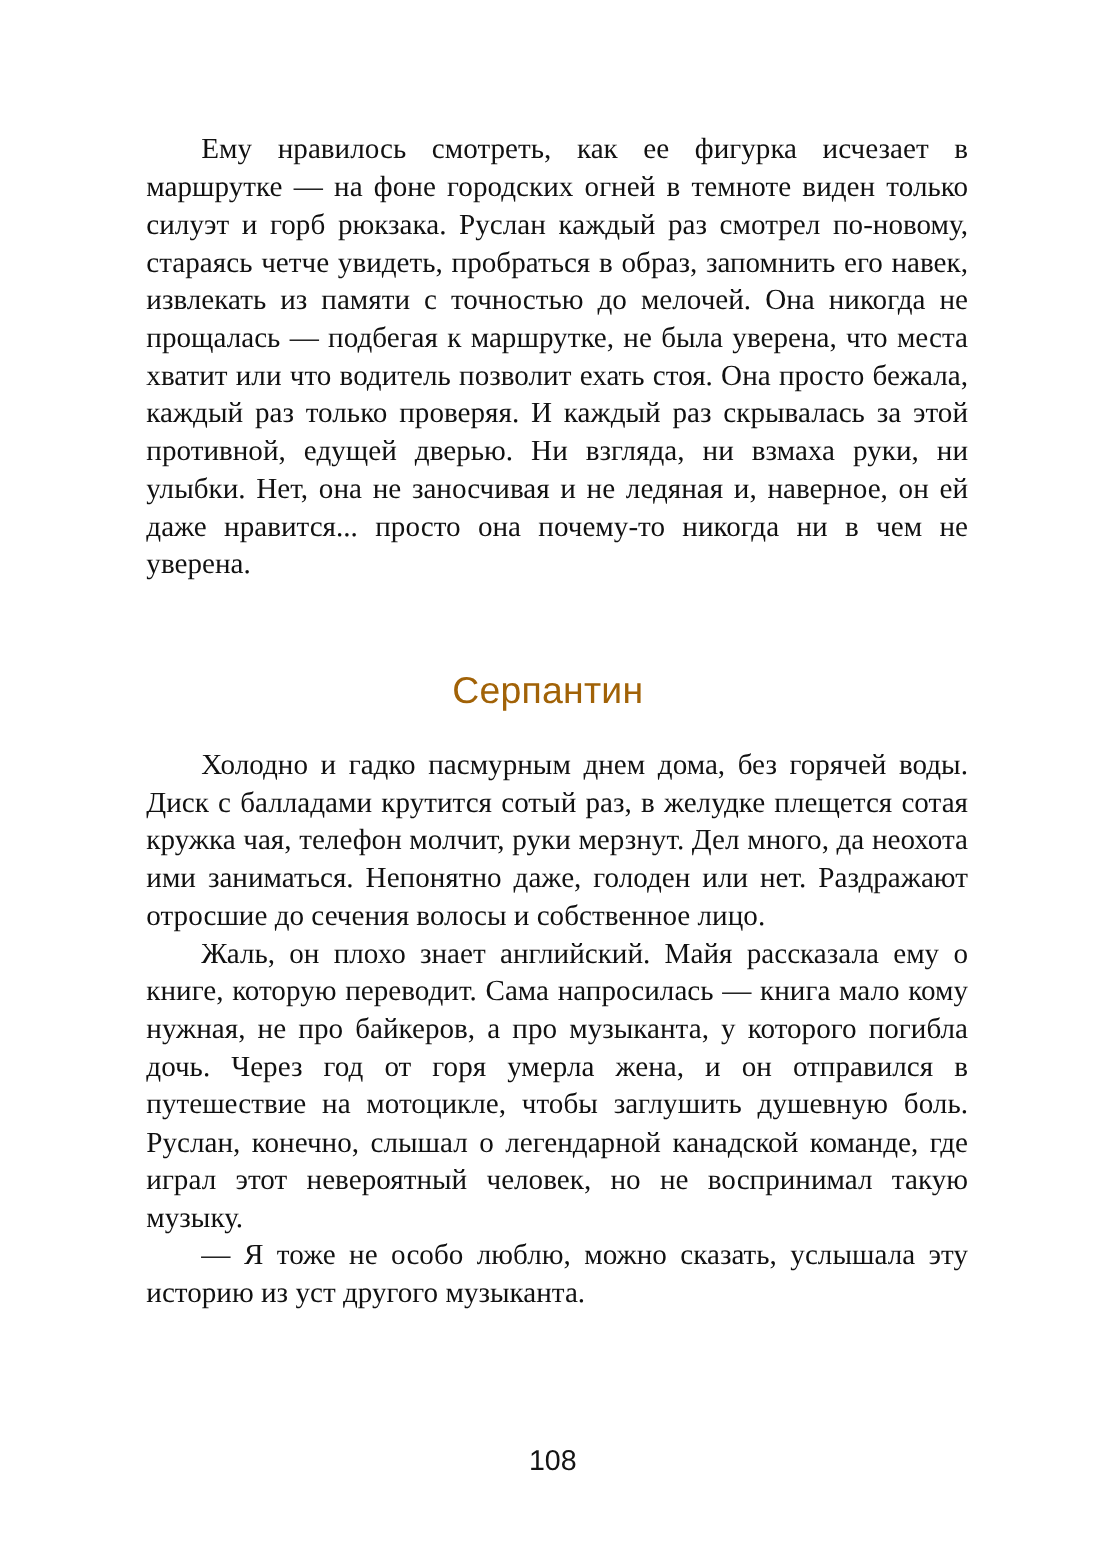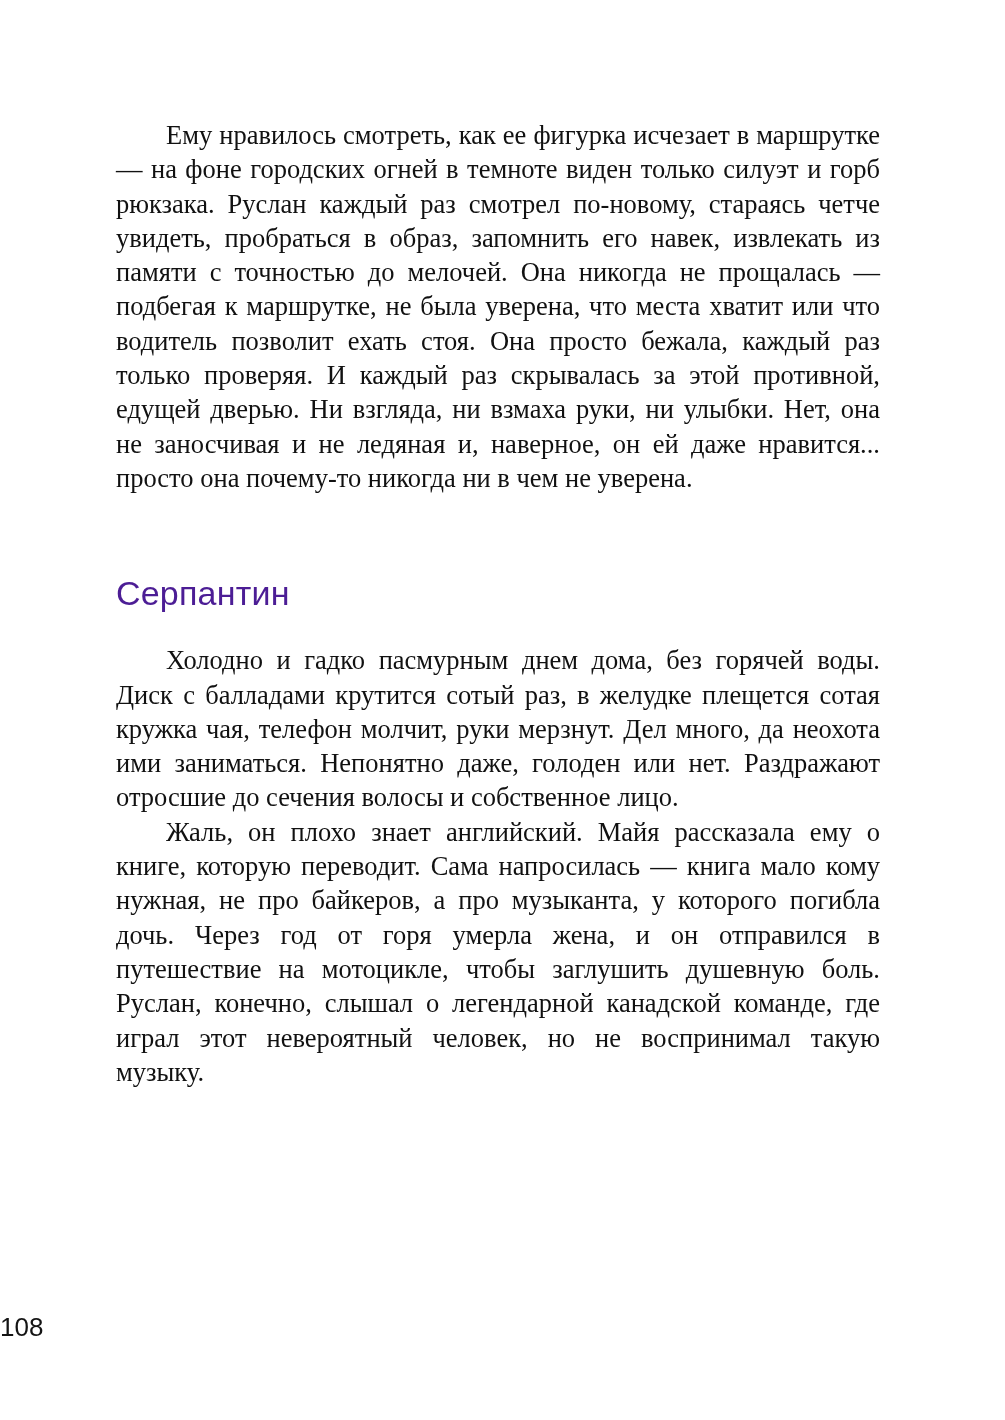--- a/index.html
+++ b/index.html
@@ -33,41 +33,44 @@
     color: #111111;
     text-align: justify;
     text-justify: inter-word;
     text-indent: 50px;
     hyphens: manual;
     -webkit-hyphens: manual;
   }
 
   .body-paragraph.last-line-left {
     text-align-last: left;
+    margin-left: 17px;
   }
 
   .section-heading {
     margin: 0;
     font-family: "Liberation Sans", "DejaVu Sans", sans-serif;
     font-size: 34px;
     font-weight: 400;
     line-height: 40px;
-    color: #4c1d95;
+    color: #a16207;
     letter-spacing: 0.2px;
     text-indent: 0;
+    text-align: center;
   }
 
   .gap-before-heading { height: 78px; }
   .gap-after-heading  { height: 30px; }
 
   .page-number {
     position: absolute;
     left: 0;
     right: 0;
     top: 1312px;
+    text-align: center;
     font-family: "Liberation Sans", "DejaVu Sans", sans-serif;
     font-size: 26px;
     font-weight: 400;
     color: #141414;
   }
 </style>
 </head>
 <body>
 
 <div class="page">
@@ -79,19 +82,20 @@
     <div class="gap-before-heading"></div>
 
     <h2 class="section-heading">Серпантин</h2>
 
     <div class="gap-after-heading"></div>
 
     <p class="body-paragraph last-line-left">Холодно и гадко пасмурным днем дома, без горячей воды. Диск с балладами крутится сотый раз, в желудке плещется сотая кружка чая, телефон молчит, руки мерзнут. Дел много, да неохота ими заниматься. Непонятно даже, голоден или нет. Раздражают отросшие до сечения волосы и собственное лицо.</p>
 
     <p class="body-paragraph last-line-left">Жаль, он плохо знает английский. Майя рассказала ему о книге, которую переводит. Сама напросилась — книга мало кому нужная, не про байкеров, а про музыканта, у которого погибла дочь. Через год от горя умерла жена, и он отправился в путешествие на мотоцикле, чтобы заглушить душевную боль. Руслан, конечно, слышал о легендарной канадской команде, где играл этот невероятный человек, но не воспринимал такую музыку.</p>
 
+    <p class="body-paragraph last-line-left">— Я тоже не особо люблю, можно сказать, услышала эту историю из уст другого музыканта.</p>
 
 
   </div>
 
   <div class="page-number">108</div>
 
 </div>
 
 </body></html>

